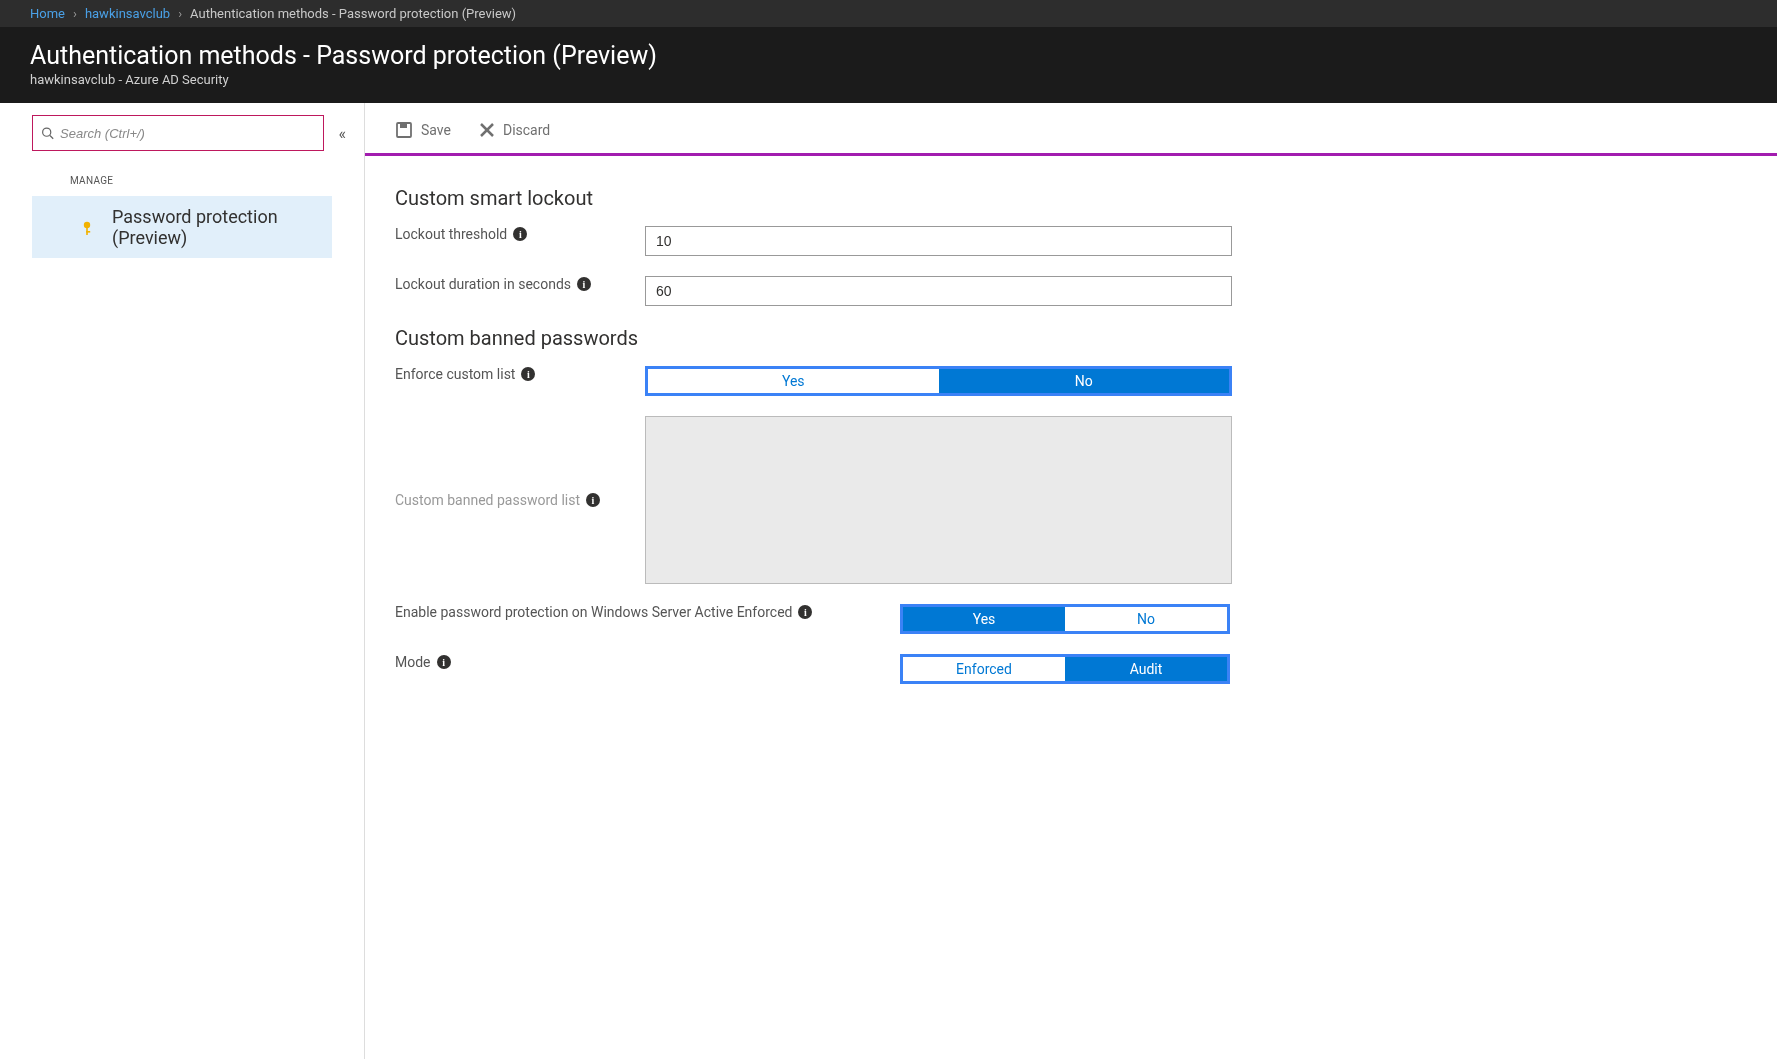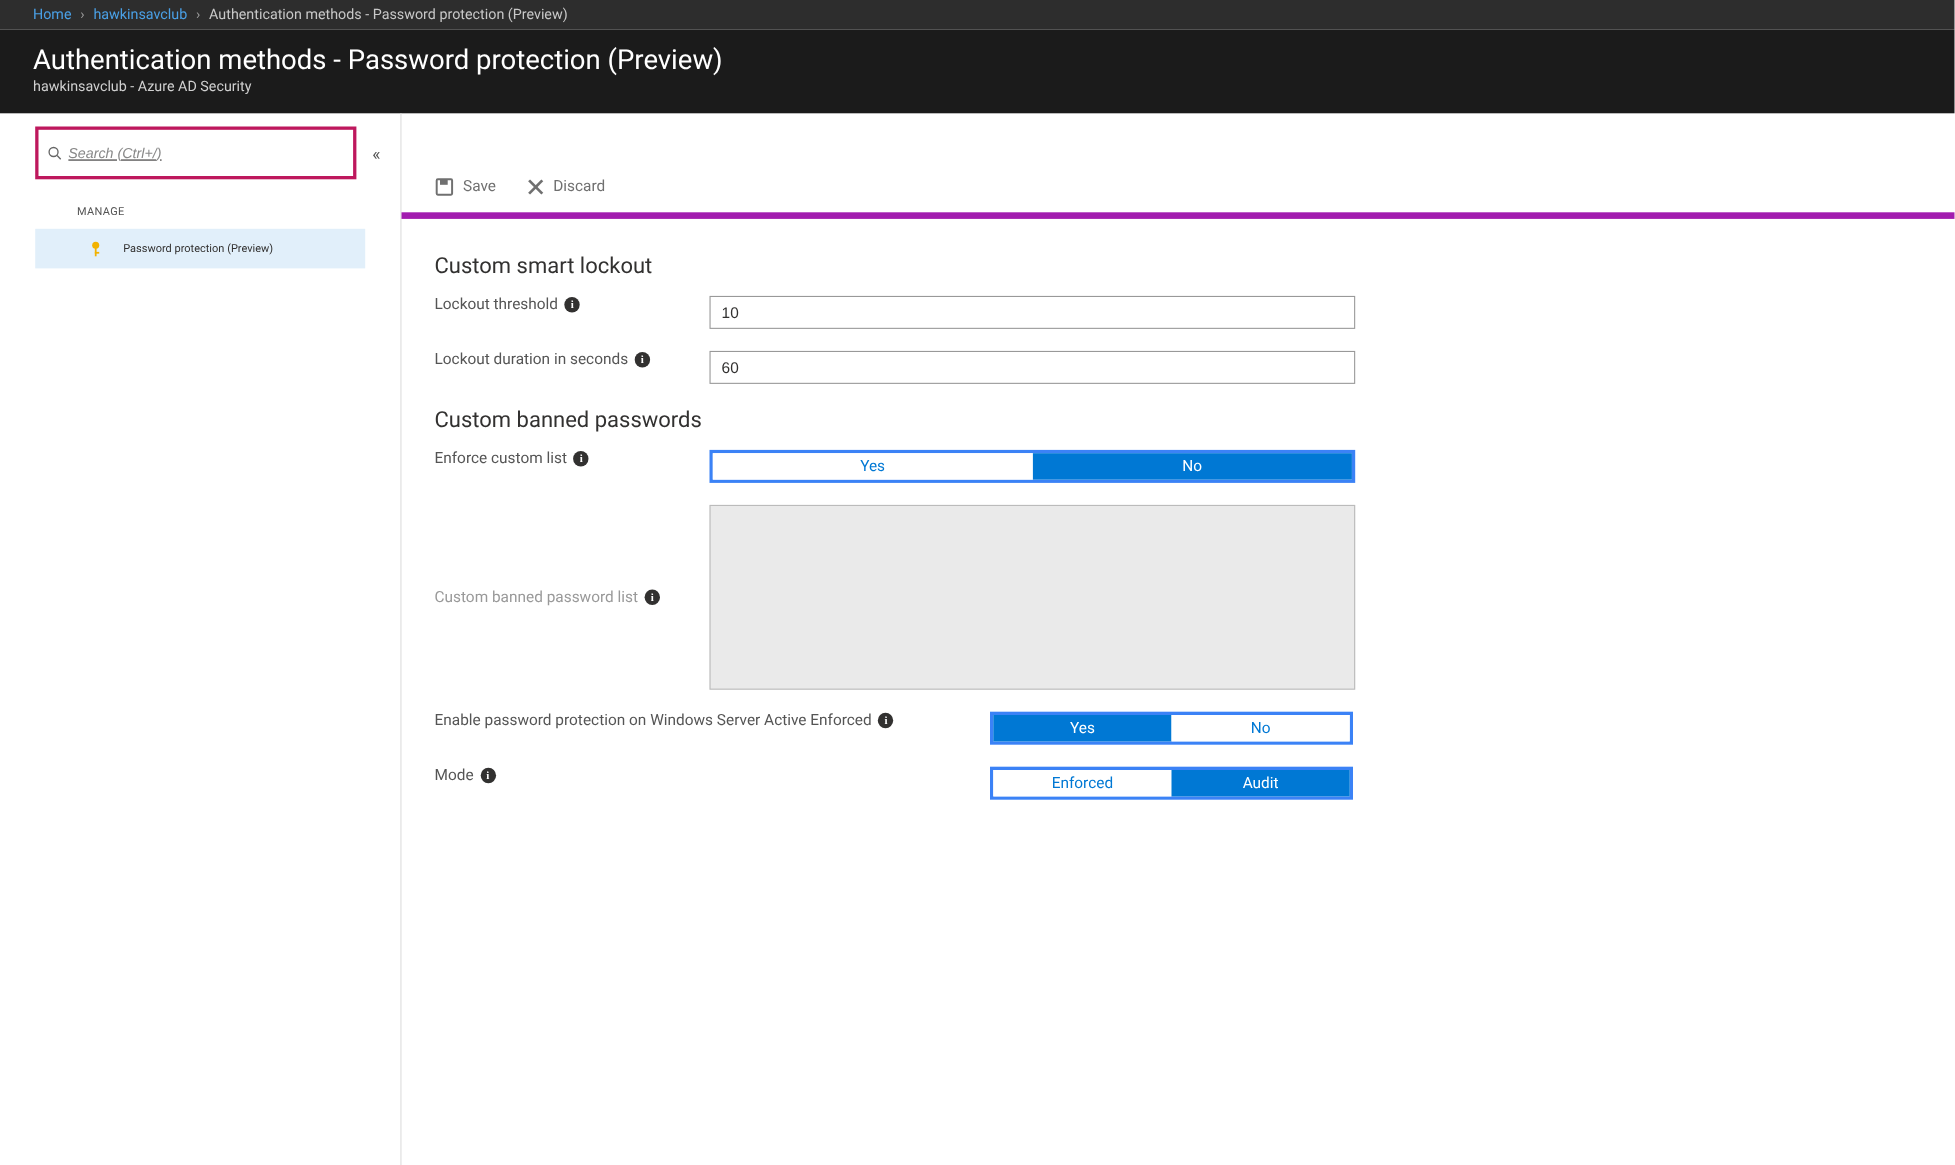--- a/index.html
+++ b/index.html
@@ -46,26 +46,25 @@
     padding: 12px 0;
   }
   .search-row {
     display: flex;
     align-items: center;
     padding: 0 14px 18px 32px;
     gap: 10px;
   }
   .search-box {
     flex: 1;
-    border: 3px solid #be185d;
-    height: 48px;
+    border: 1px solid #be185d;
+    height: 36px;
     display: flex;
     align-items: center;
     padding: 0 8px;
-    text-decoration: underline;
   }
   .search-box input {
     border: none;
     outline: none;
     font-size: 13px;
     font-style: italic;
     color: #777;
     width: 100%;
     background: transparent;
   }
@@ -82,42 +81,41 @@
     color: #555;
     letter-spacing: 0.3px;
     margin-left: 32px;
   }
   .sidebar-item {
     display: flex;
     align-items: center;
     padding: 10px 38px 10px 50px;
     gap: 14px;
     cursor: pointer;
-    font-size: 10px;
+    font-size: 18px;
     color: #323130;
     margin: 0 32px 0 32px;
   }
   .sidebar-item.selected {
     background: #e1effa;
   }
   .key-icon {
     width: 16px; height: 16px; display: inline-block;
   }
   .content {
     flex: 1;
     padding: 0 0 40px 0;
   }
   .toolbar {
     display: flex;
     align-items: center;
     gap: 28px;
     padding: 18px 30px 14px 30px;
-    border-bottom: 6px solid #a21caf;
+    border-bottom: 3px solid #a21caf;
     color: #888;
-    margin-top: 40px;
   }
   .toolbar-btn {
     display: flex;
     align-items: center;
     gap: 8px;
     color: #707070;
     cursor: pointer;
     font-size: 14px;
   }
   .form-area {

